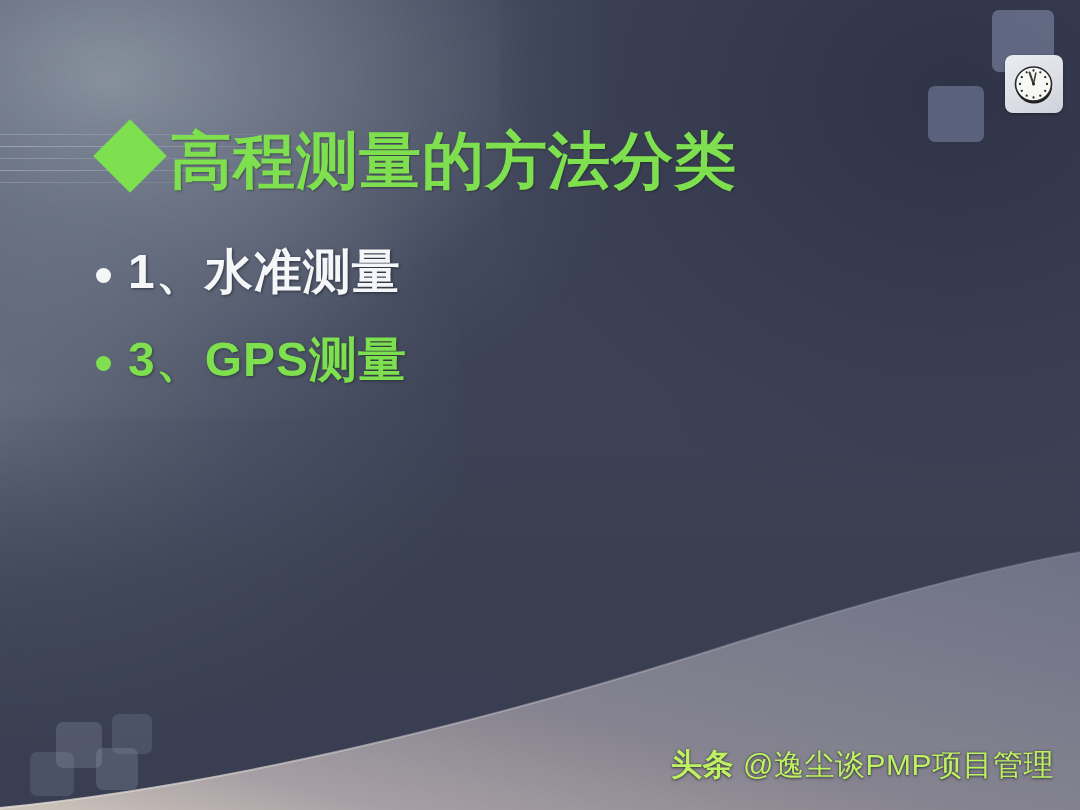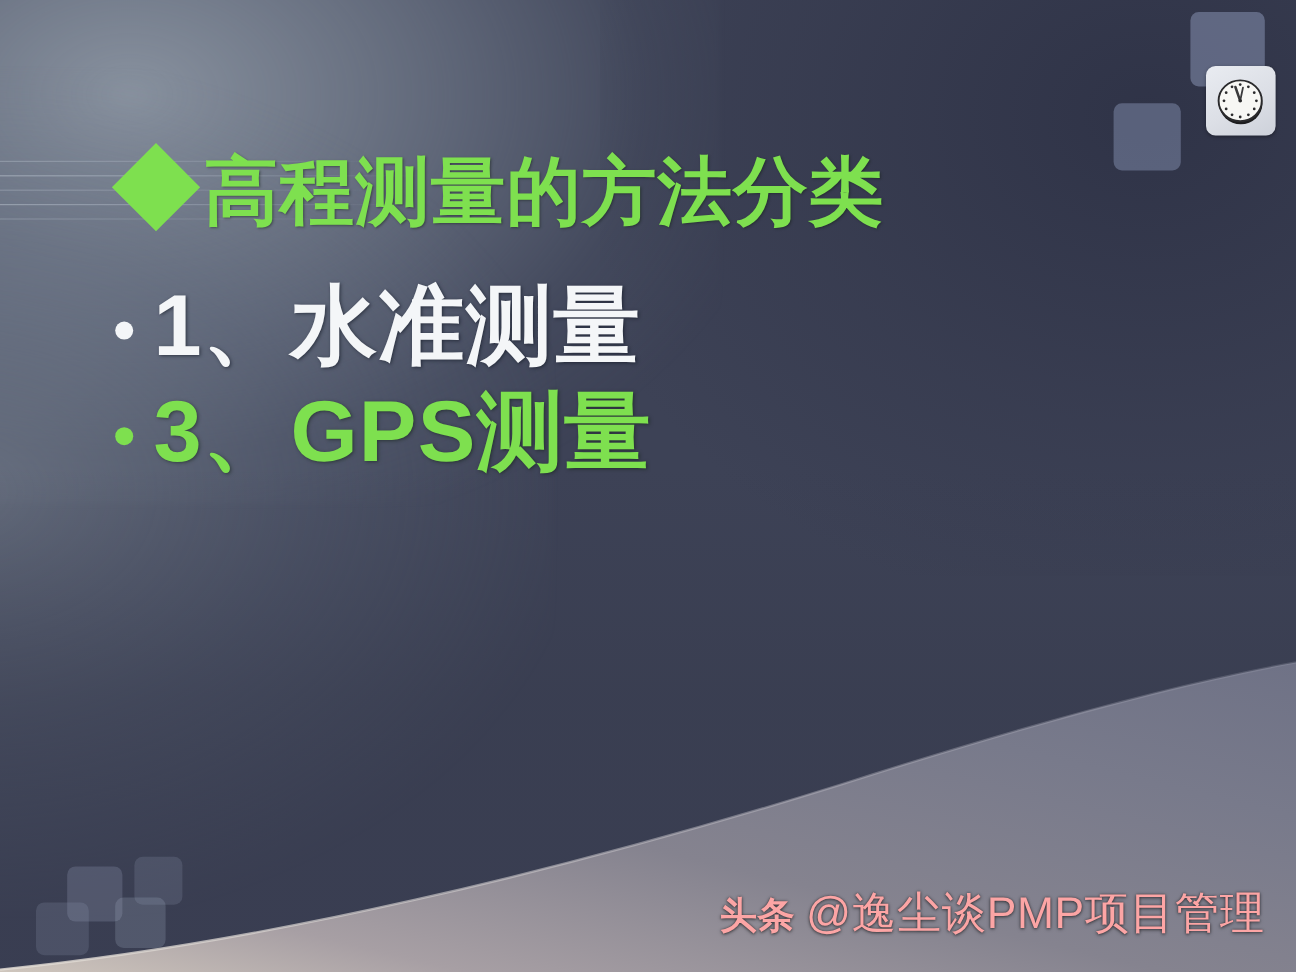--- a/index.html
+++ b/index.html
@@ -141,21 +141,21 @@
     height: 88px;
   }
   .bullet-dot {
     width: 15px; height: 15px;
     border-radius: 50%;
     flex: 0 0 auto;
     margin-right: 17px;
     margin-top: 6px;
   }
   .bullet-text {
-    font-size: 72px;
+    font-size: 48px;
     font-weight: bold;
     line-height: 1;
     white-space: nowrap;
     letter-spacing: 1px;
   }
   .txt-white {
     color: #f4f6f8;
     text-shadow: 1px 1px 3px rgba(10,14,26,0.55);
   }
   .dot-white { background: #f4f6f8; }
@@ -164,31 +164,31 @@
     text-shadow: 1px 1px 3px rgba(14,28,14,0.5);
   }
   .dot-green { background: #7ee04f; }
 
   
   .watermark {
     position: absolute;
     right: 26px; bottom: 24px;
     display: flex;
     align-items: baseline;
-    color: #fca5a5;
+    color: #bef264;
     text-shadow: 0 1px 3px rgba(0,0,0,0.55), 0 0 2px rgba(0,0,0,0.4);
   }
   .wm-brand {
     font-size: 31px;
     font-weight: bold;
     letter-spacing: 0.5px;
     margin-right: 9px;
   }
   .wm-handle {
-    font-size: 37px;
+    font-size: 30px;
     font-weight: normal;
     letter-spacing: 0.5px;
   }
 </style>
 </head>
 <body>
 
 <div id="slide">
 
   <div class="bg-base"></div>

